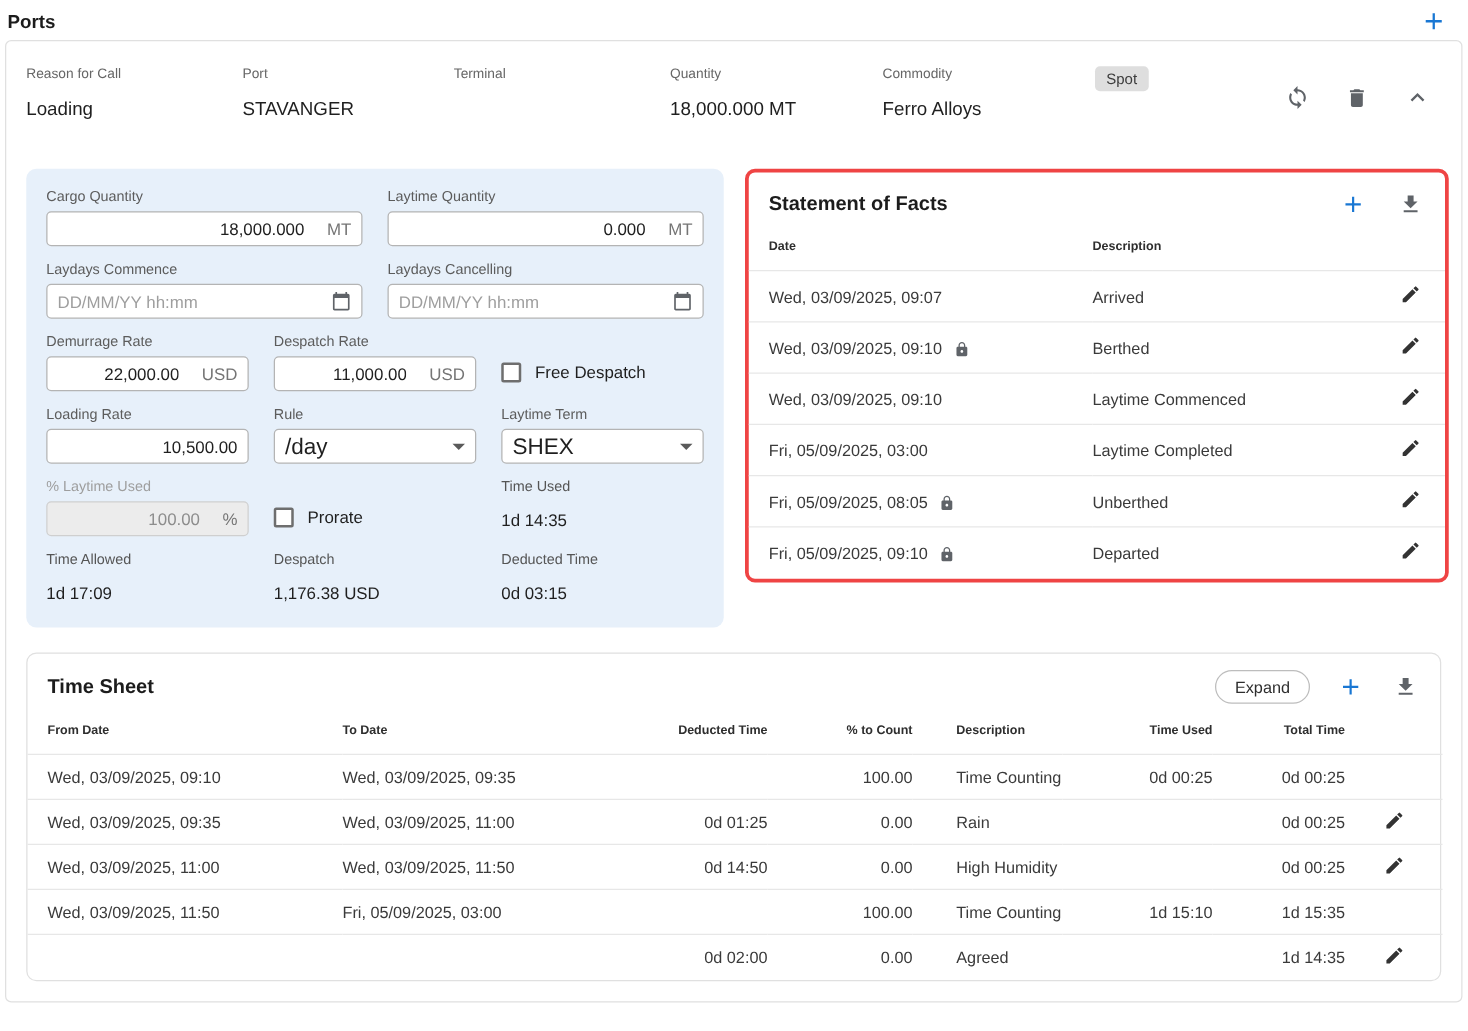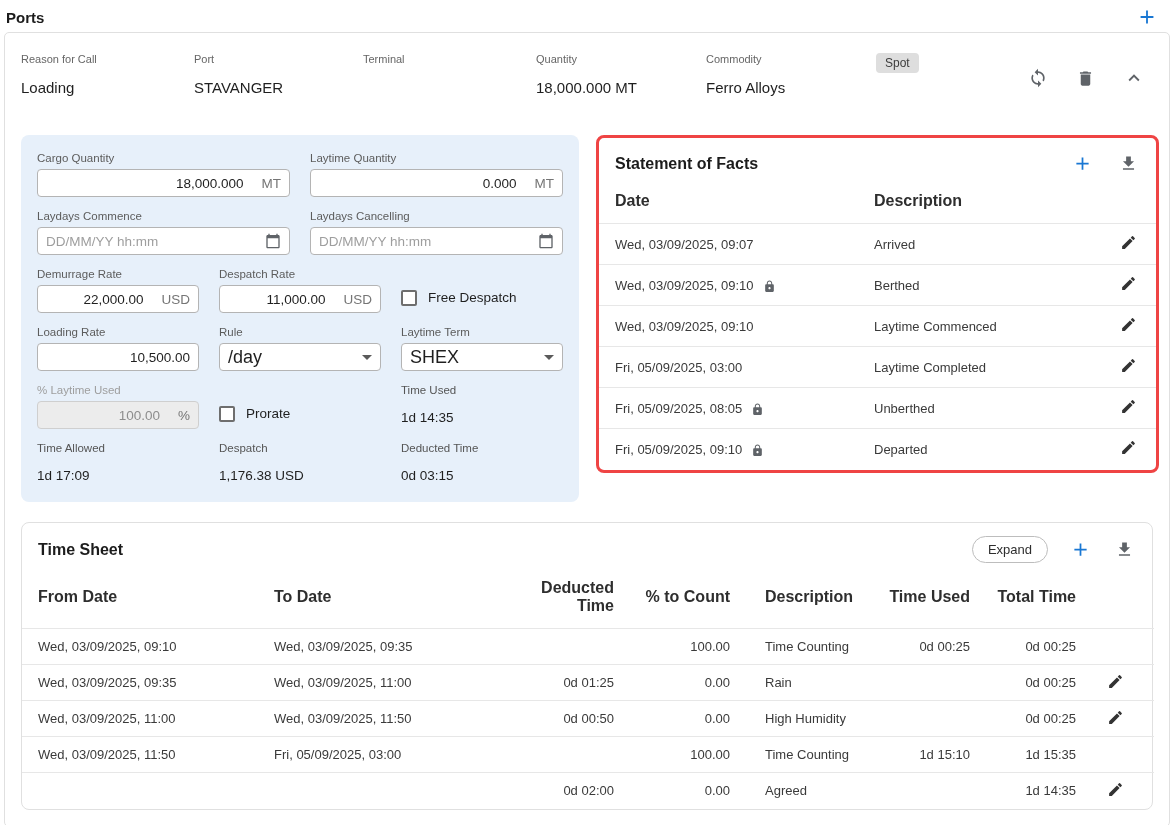--- a/index.html
+++ b/index.html
@@ -58,21 +58,21 @@
   .cb-label { font-size:13.5px; color:#1f1f1f; }
   .static-label { display:block; font-size:11.5px; color:#555; margin-bottom:11px; line-height:13px; }
   .static-value { font-size:13.5px; color:#1f1f1f; }
 
   
   .sof-card { flex:1; border:3px solid #ef4444; border-radius:8px; background:#fff; align-self:flex-start; }
   .card-header { display:flex; align-items:center; padding:15px 18px 8px 16px; }
   .card-title { flex:1; font-size:16px; font-weight:bold; color:#1c1c1c; }
   .card-header .icon-btn { margin-left:26px; }
   table { border-collapse:collapse; table-layout:fixed; width:100%; }
-  th { text-align:left; font-size:16px; font-weight:bold; color:#2e2e2e; padding:10px 0 13px 0; }
+  th { text-align:left; font-size:10px; font-weight:bold; color:#2e2e2e; padding:10px 0 13px 0; }
   td { font-size:13px; color:#3a3a3a; padding:0; }
   .sof-table td { height:41px; }
   .sof-table tbody tr { border-top:1px solid #e7e7e7; }
   .pad-l { padding-left:16px; }
   .date-cell { display:flex; align-items:flex-end; gap:9px; }
   .edit-cell { text-align:center; }
 
   
   .ts-card { margin:20px 16px 16px 16px; border:1px solid #e0e0e0; border-radius:8px; background:#fff; }
   .ts-header { display:flex; align-items:center; padding:13px 18px 6px 16px; }
@@ -473,21 +473,21 @@
             <td class="num">0d 00:25</td>
             <td class="edit-cell"><button class="icon-btn">
                   <svg class="ic dark" width="17" height="17">
                     <use href="#i-pencil"></use>
                   </svg>
                 </button></td>
           </tr>
           <tr>
             <td class="pad-l">Wed, 03/09/2025, 11:00</td>
             <td>Wed, 03/09/2025, 11:50</td>
-            <td class="num">0d 00:50</td>
+            <td class="num">0d 14:50</td>
             <td class="num">0.00</td>
             <td class="desc-pad">High Humidity</td>
             <td class="num"></td>
             <td class="num">0d 00:25</td>
             <td class="edit-cell"><button class="icon-btn">
                   <svg class="ic dark" width="17" height="17">
                     <use href="#i-pencil"></use>
                   </svg>
                 </button></td>
           </tr>

